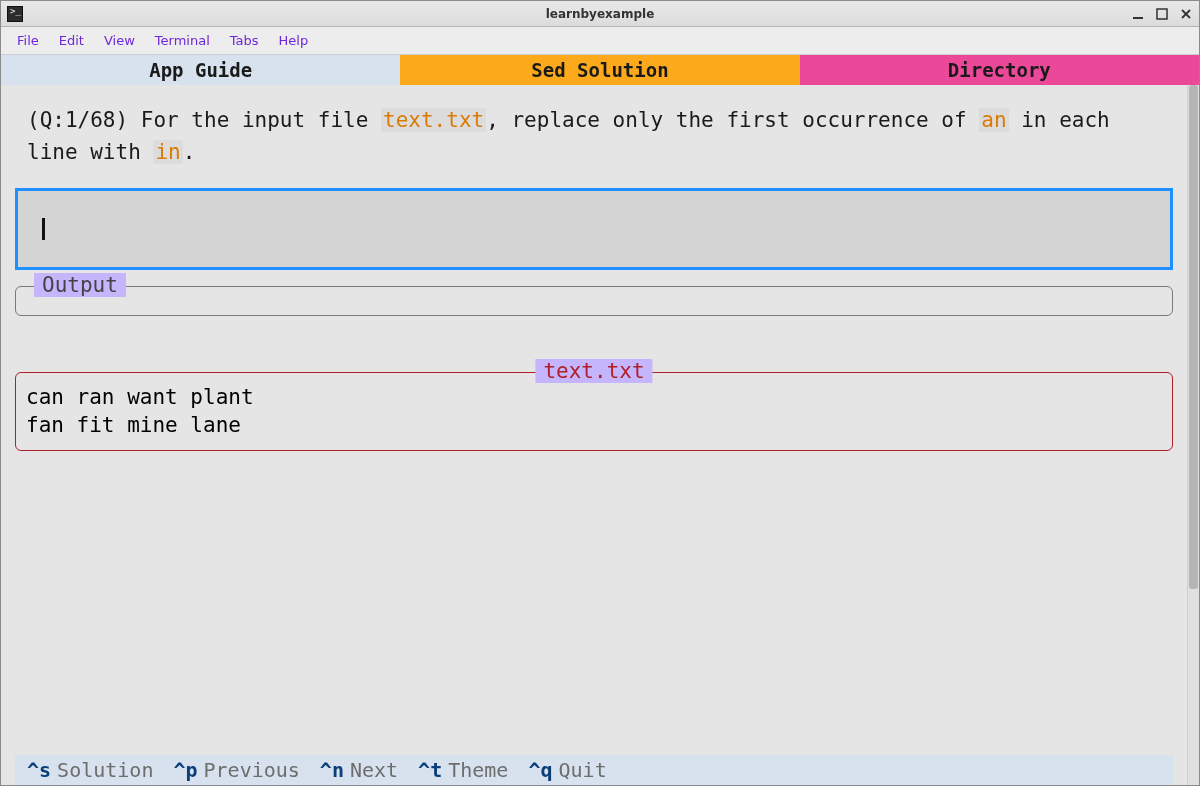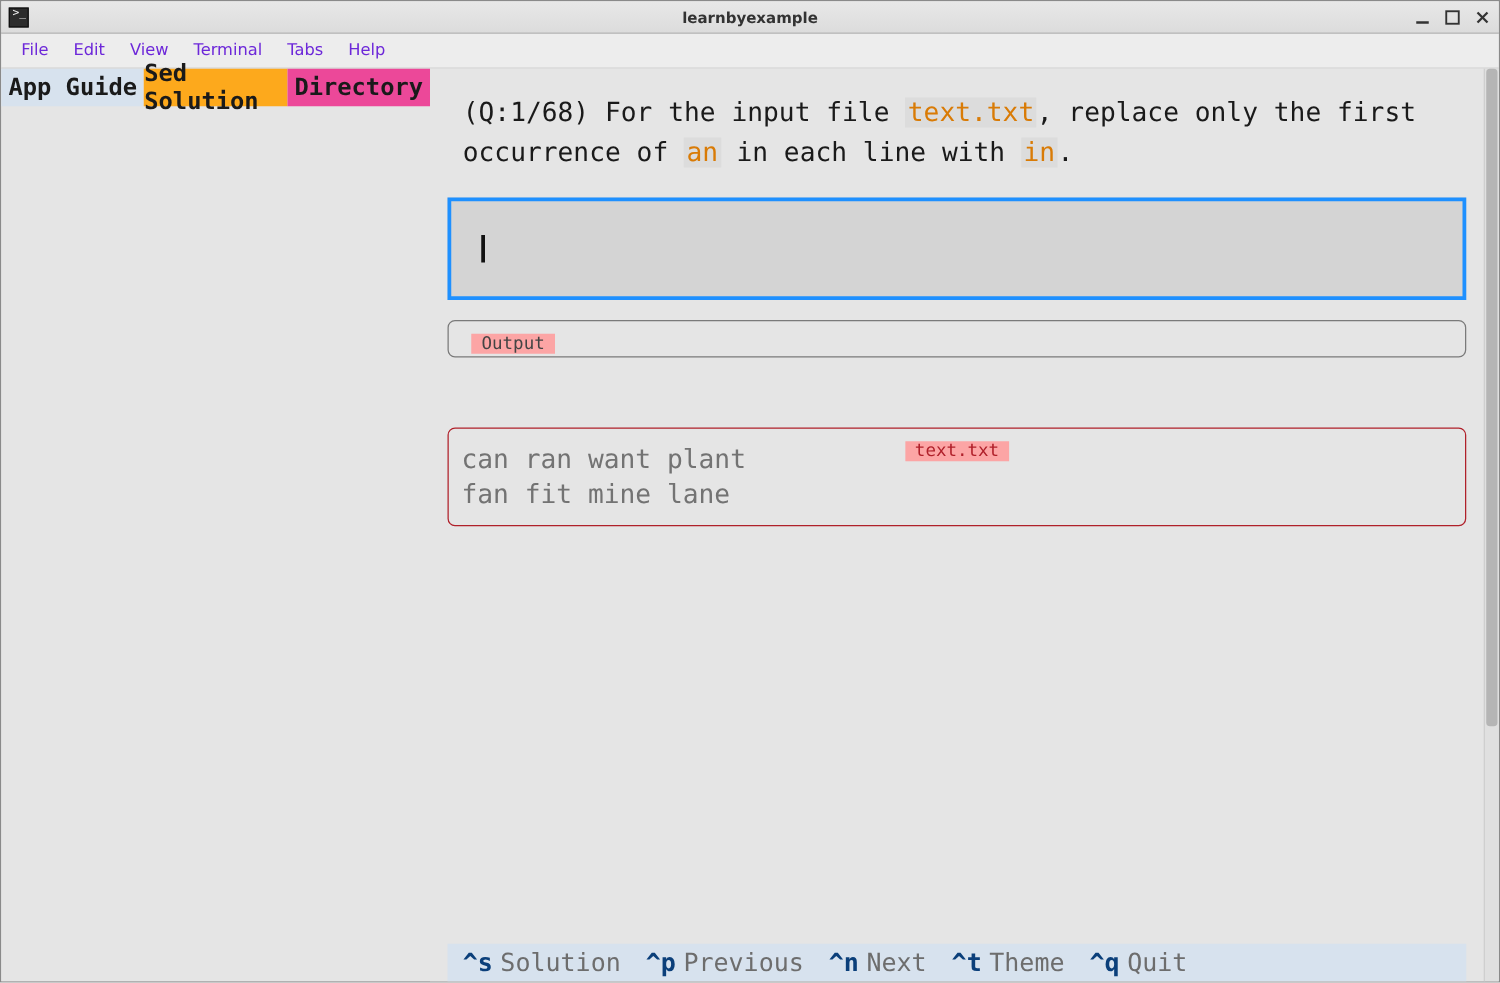--- a/index.html
+++ b/index.html
@@ -77,21 +77,21 @@
   }
   .menu-item {
     padding: 4px 8px;
     color: #6d28d9;
     cursor: default;
   }
   
   .app {
     flex: 1;
     display: flex;
-    flex-direction: row;
+    flex-direction: column;
     background: #e5e5e5;
     position: relative;
   }
   
   .tabs {
     display: flex;
     height: 30px;
     font-family: "DejaVu Sans Mono", "Liberation Mono", monospace;
     font-size: 19px;
     font-weight: bold;
@@ -164,24 +164,23 @@
   .labeled-box {
     position: relative;
     border: 1px solid;
     border-radius: 6px;
     padding: 10px 10px;
     margin-top: 12px;
   }
   .labeled-box .legend {
     position: absolute;
     top: -14px;
-    background: #fca5a5;
+    background: #c4b5fd;
     padding: 0 8px;
-    font-size: 14px;
-    margin-top: 24px;
+    font-size: 21px;
   }
   .output-box {
     border-color: #7a7a7a;
     margin-top: 12px;
     min-height: 30px;
     padding: 6px 10px;
   }
   .output-box .legend { left: 18px; color: #444; }
   .two-col {
     display: flex;
@@ -190,21 +189,21 @@
   }
   .two-col > div { flex: 1; }
   .file-box { border-color: #b0202a; }
   .file-box .legend {
     left: 50%;
     transform: translateX(-50%);
     color: #b0202a;
   }
   .box-content {
     white-space: pre;
-    color: #737373;
+    color: #000000;
     line-height: 1.35;
   }
   
   .footer {
     height: 30px;
     background: #d7e2ee;
     display: flex;
     align-items: center;
     gap: 20px;
     padding: 0 12px;

